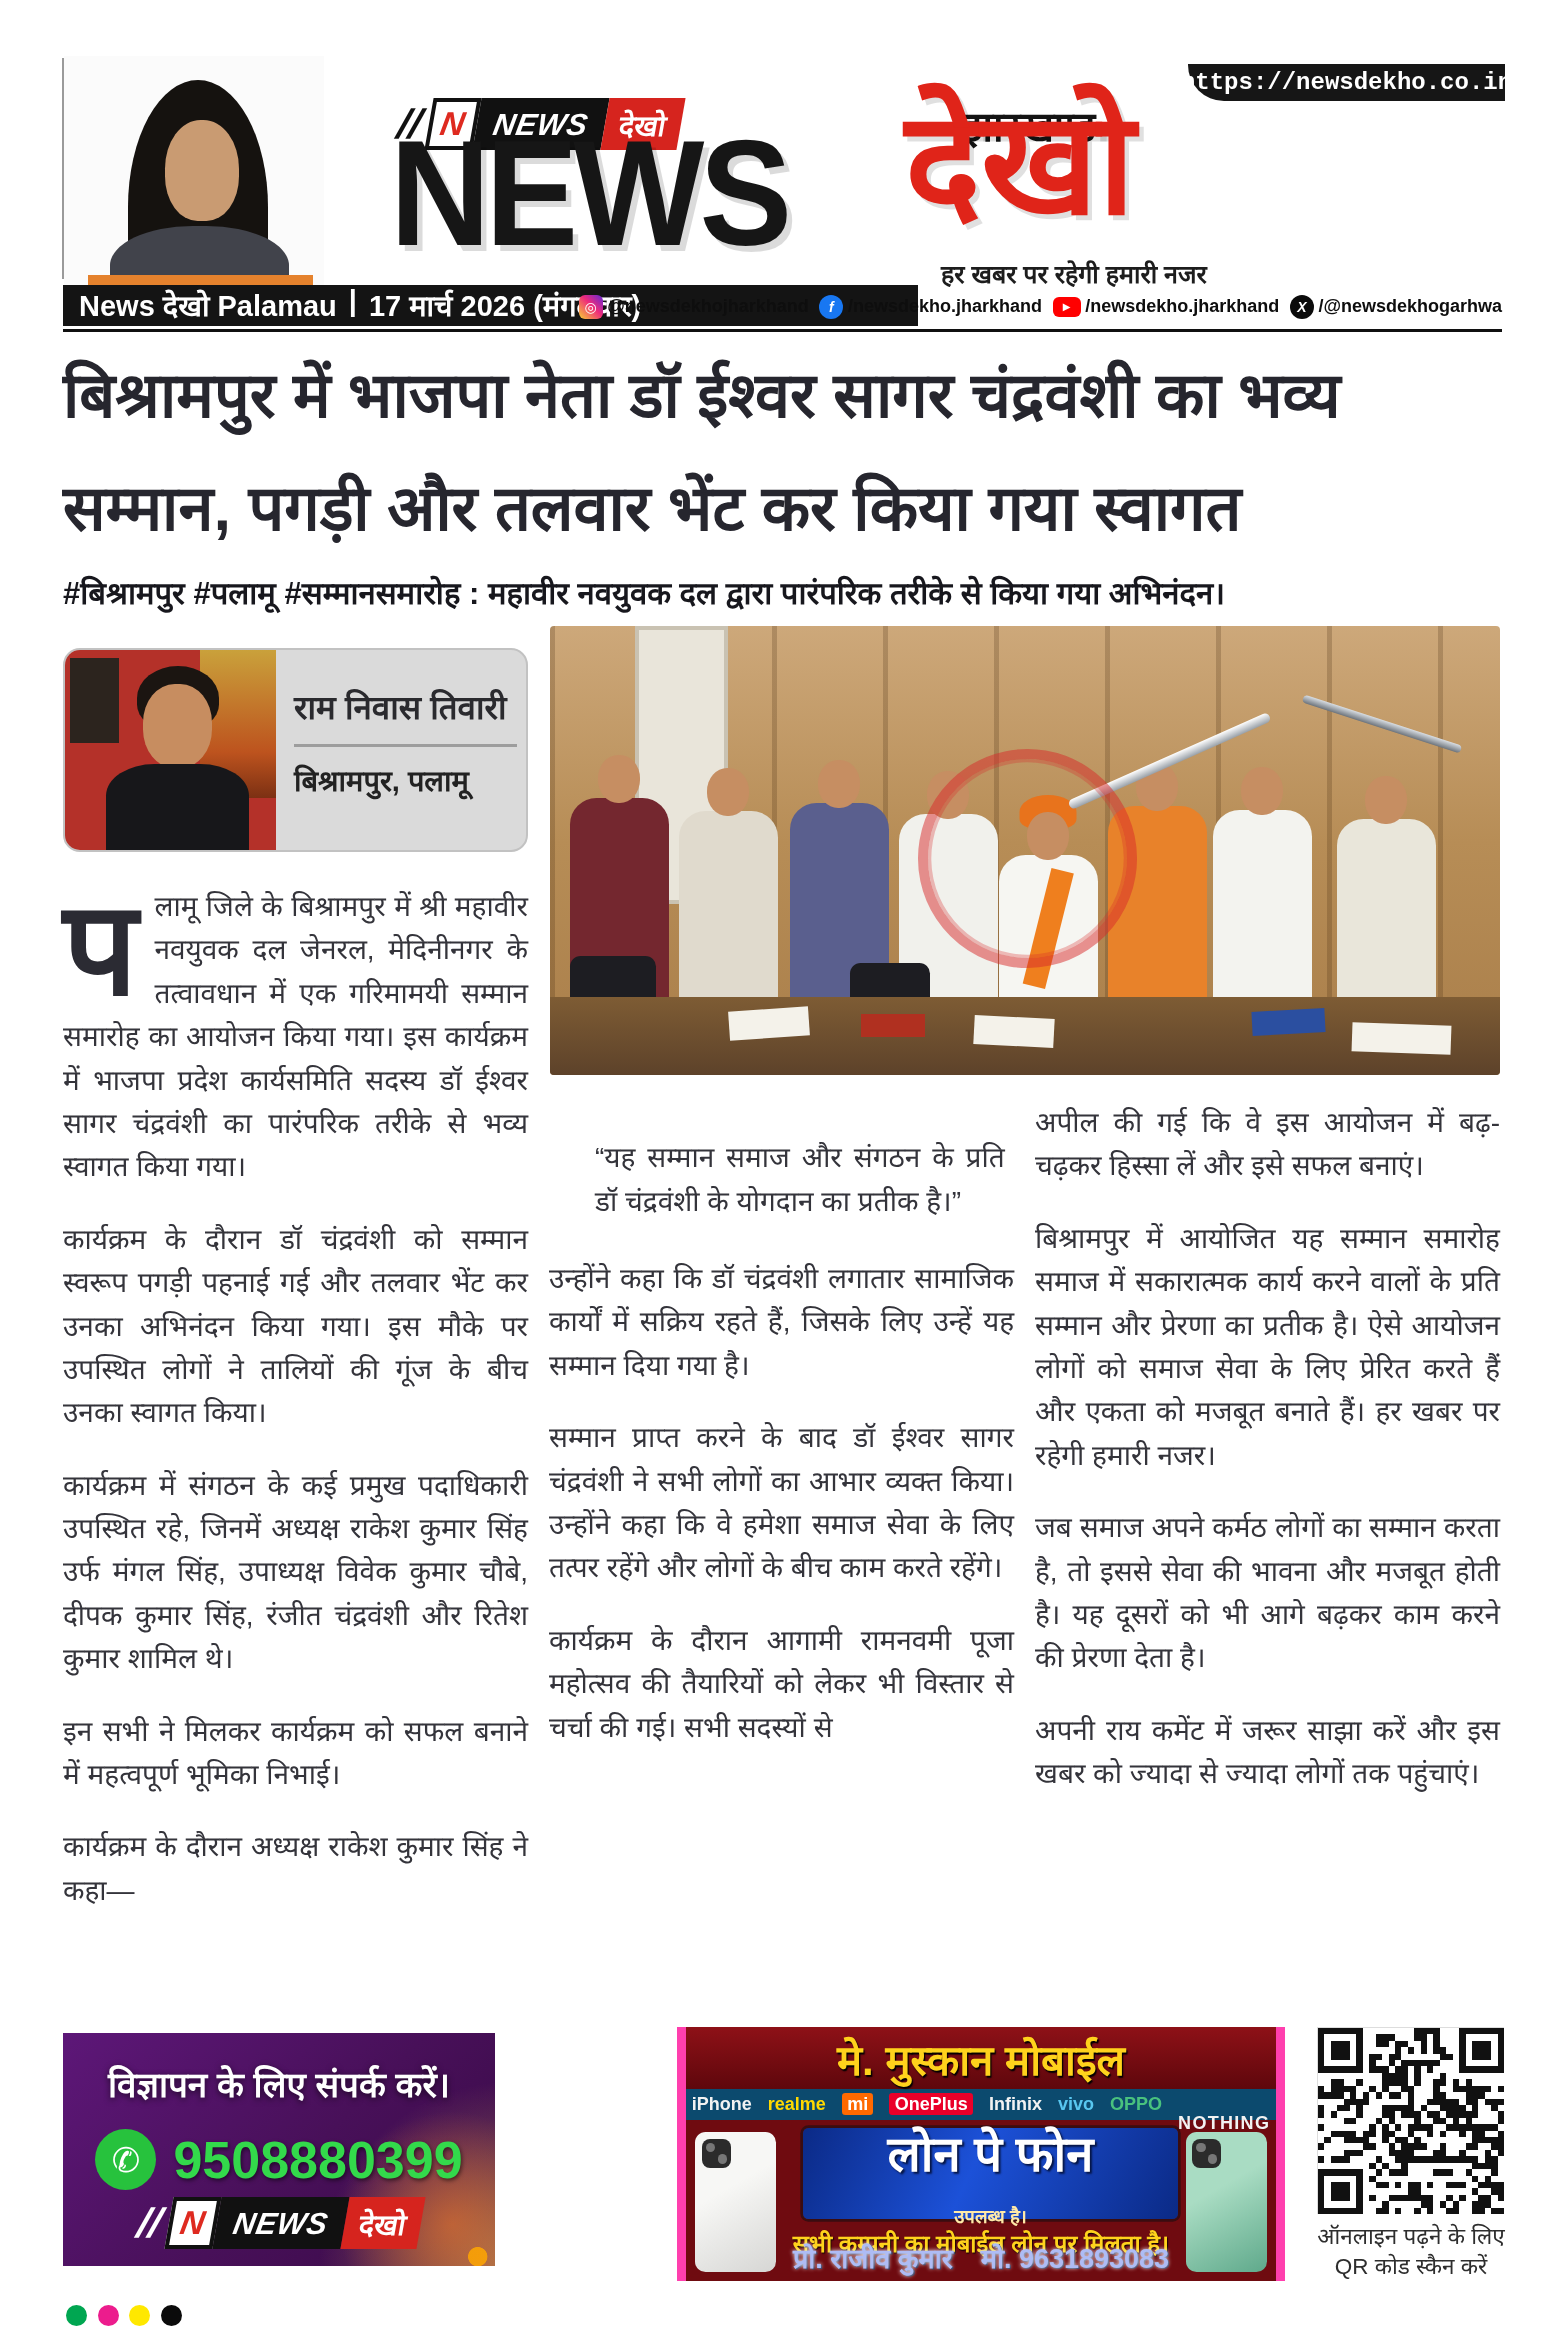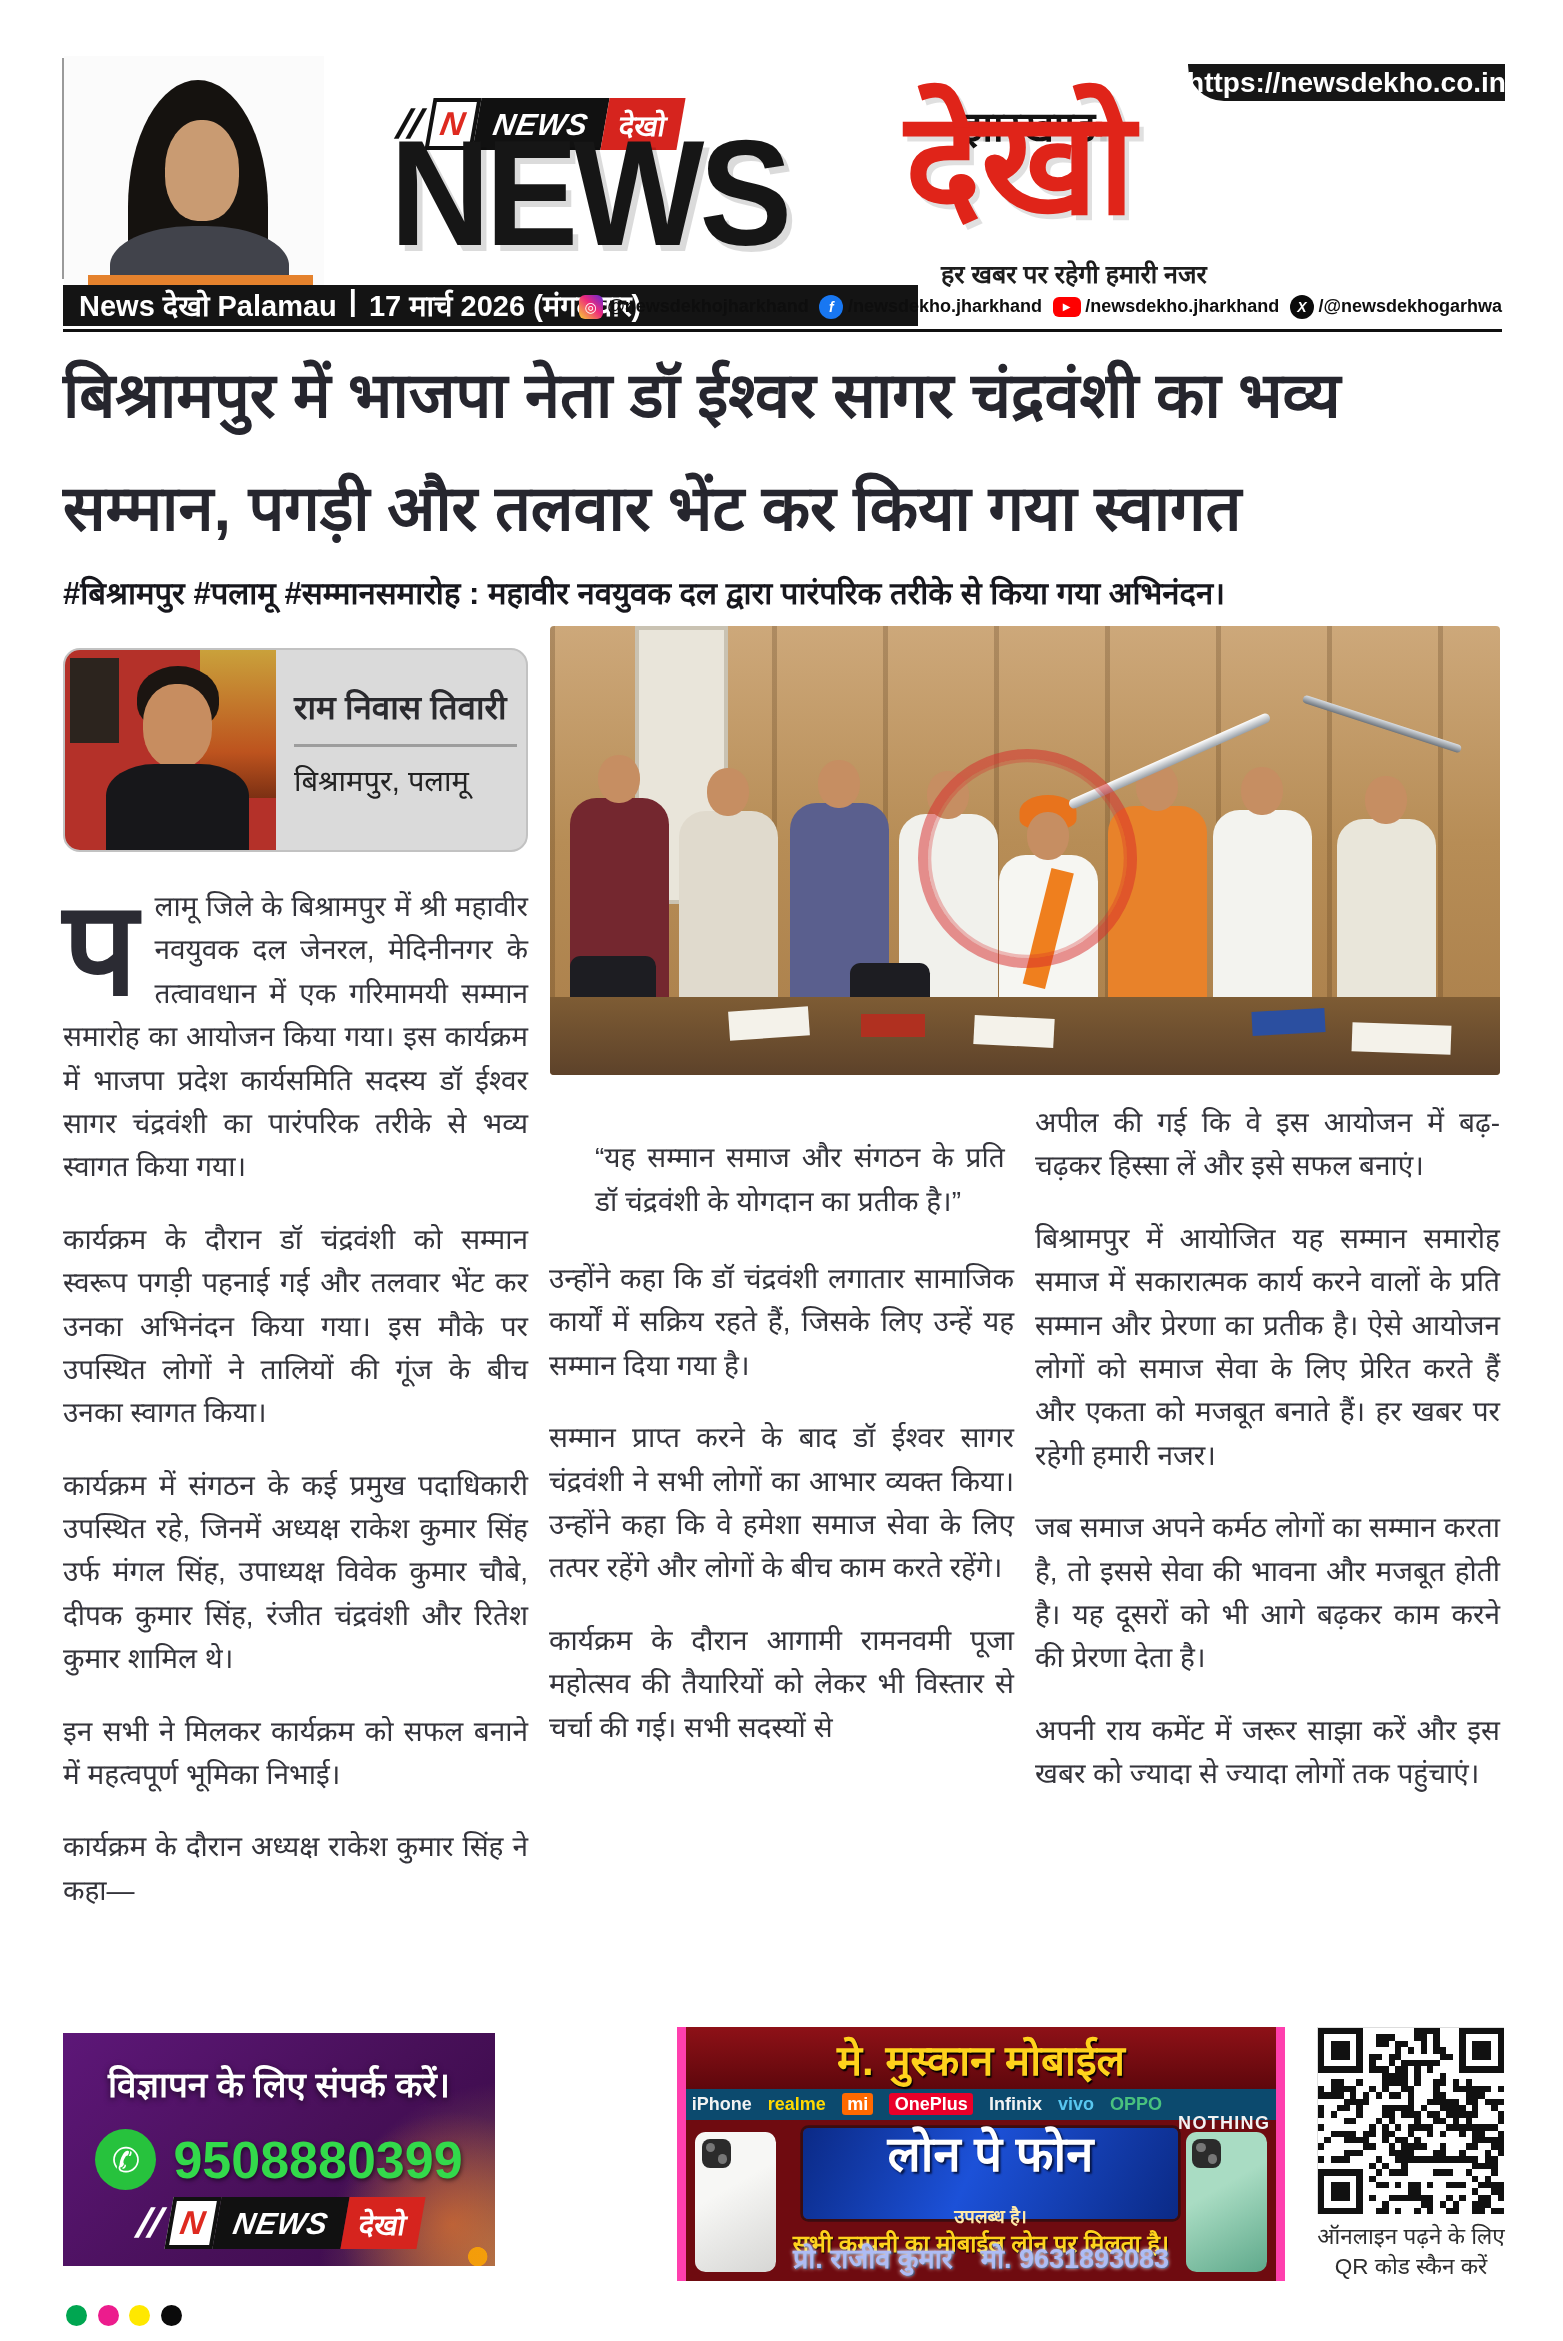--- a/index.html
+++ b/index.html
@@ -9,21 +9,21 @@
   
   .left-rule{position:absolute;left:62px;top:58px;width:2px;height:221px;background:#9a9a9a;}
   .anchor-photo{position:absolute;left:64px;top:56px;width:260px;height:229px;background:#fbfbfb;overflow:hidden;}
   .an-hair{position:absolute;left:64px;top:24px;width:140px;height:219px;background:#15120f;border-radius:50% 50% 24% 24%/58% 58% 14% 14%;}
   .an-face{position:absolute;left:101px;top:64px;width:74px;height:101px;background:#c99b72;border-radius:48% 48% 44% 44%;}
   .an-scarf{position:absolute;left:46px;top:170px;width:179px;height:86px;background:#41434b;border-radius:46% 46% 0 0;}
   .an-orange{position:absolute;left:24px;top:219px;width:225px;height:73px;background:#e5822d;}
 
   .url-badge{position:absolute;left:1188px;top:64px;width:317px;height:37px;background:#161616;color:#fff;
              border-radius:0 0 0 36px;display:flex;align-items:center;justify-content:center;
-             font-weight:700;font-size:28px;}
+             font-weight:700;font-size:24px;font-family:Liberation Mono, monospace;}
 
   .badge{display:inline-flex;transform:skewX(-10deg);align-items:stretch;height:52px;}
   .b-sl{color:#111;font-weight:900;font-size:41px;font-style:italic;display:flex;align-items:center;margin-right:8px;}
   .b-n{background:#fff;color:#de2a20;border:4px solid #111;font-size:33px;padding:0 8px;display:flex;align-items:center;font-weight:900;font-style:italic;}
   .b-news{background:#111;color:#fff;font-style:italic;font-weight:800;font-size:30.5px;padding:0 17px;display:flex;align-items:center;letter-spacing:0.7px;}
   .b-dekho{background:#d6241e;color:#fff;font-weight:800;font-size:29px;padding:0 14.6px;display:flex;align-items:center;}
   .brand-badge-pos{position:absolute;left:398px;top:98px;}
 
   .brand-news{position:absolute;left:390px;top:117px;font-size:151px;font-weight:900;color:#161616;
               letter-spacing:-5.3px;transform:scaleX(.92);transform-origin:left;line-height:1;
@@ -57,21 +57,21 @@
                  border:2px solid #c2c2c2;border-radius:17px;overflow:hidden;box-sizing:border-box;}
   .rep-photo{position:absolute;left:0;top:0;width:211px;height:100%;background:#b43129;overflow:hidden;}
   .rp-frame{position:absolute;left:5.3px;top:8px;width:49px;height:85px;background:#2c241e;}
   .rp-poster{position:absolute;right:-9.3px;top:-4px;width:85px;height:152px;background:linear-gradient(#caa43c,#bd531e 70%,#7c3013);}
   .rp-hair{position:absolute;left:72px;top:16px;width:82px;height:64px;background:#1b1511;border-radius:50% 50% 40% 40%;}
   .rp-face{position:absolute;left:78px;top:34px;width:69px;height:84px;background:#c78d60;border-radius:46%;}
   .rp-body{position:absolute;left:41px;top:114px;width:143px;height:93px;background:#17171a;border-radius:34% 34% 0 0;}
   .rep-info{position:absolute;left:229px;top:34px;width:225px;}
   .rep-name{font-size:33px;font-weight:800;color:#2a2a2e;}
   .rep-div{width:223px;height:3.3px;background:#9d9d9d;margin:14.6px 0 13.3px 0;}
-  .rep-loc{font-size:29px;font-weight:400;color:#222;}
+  .rep-loc{font-size:29px;font-weight:700;color:#222;}
 
   
   .article-photo{position:absolute;left:550px;top:626px;width:950px;height:449px;margin:0;border-radius:4px;
                  overflow:hidden;background:
                  repeating-linear-gradient(90deg,rgba(62,36,10,.22) 0 5.3px,rgba(0,0,0,0) 5.3px 111px),
                  linear-gradient(180deg,#cda87a 0%,#b78d56 48%,#a97e4a 100%);}
   .ph-door{position:absolute;left:85px;top:0;width:93px;height:278px;background:#e9e5da;border:4px solid #c9c2b2;box-sizing:border-box;}
   .desk{position:absolute;left:0;bottom:0;width:100%;height:78px;background:linear-gradient(#7e5c34,#5d422a);}
   .paper{position:absolute;background:#f4f2ea;width:80px;height:29px;}
   .book-red{position:absolute;background:#b03020;width:64px;height:22.5px;}

